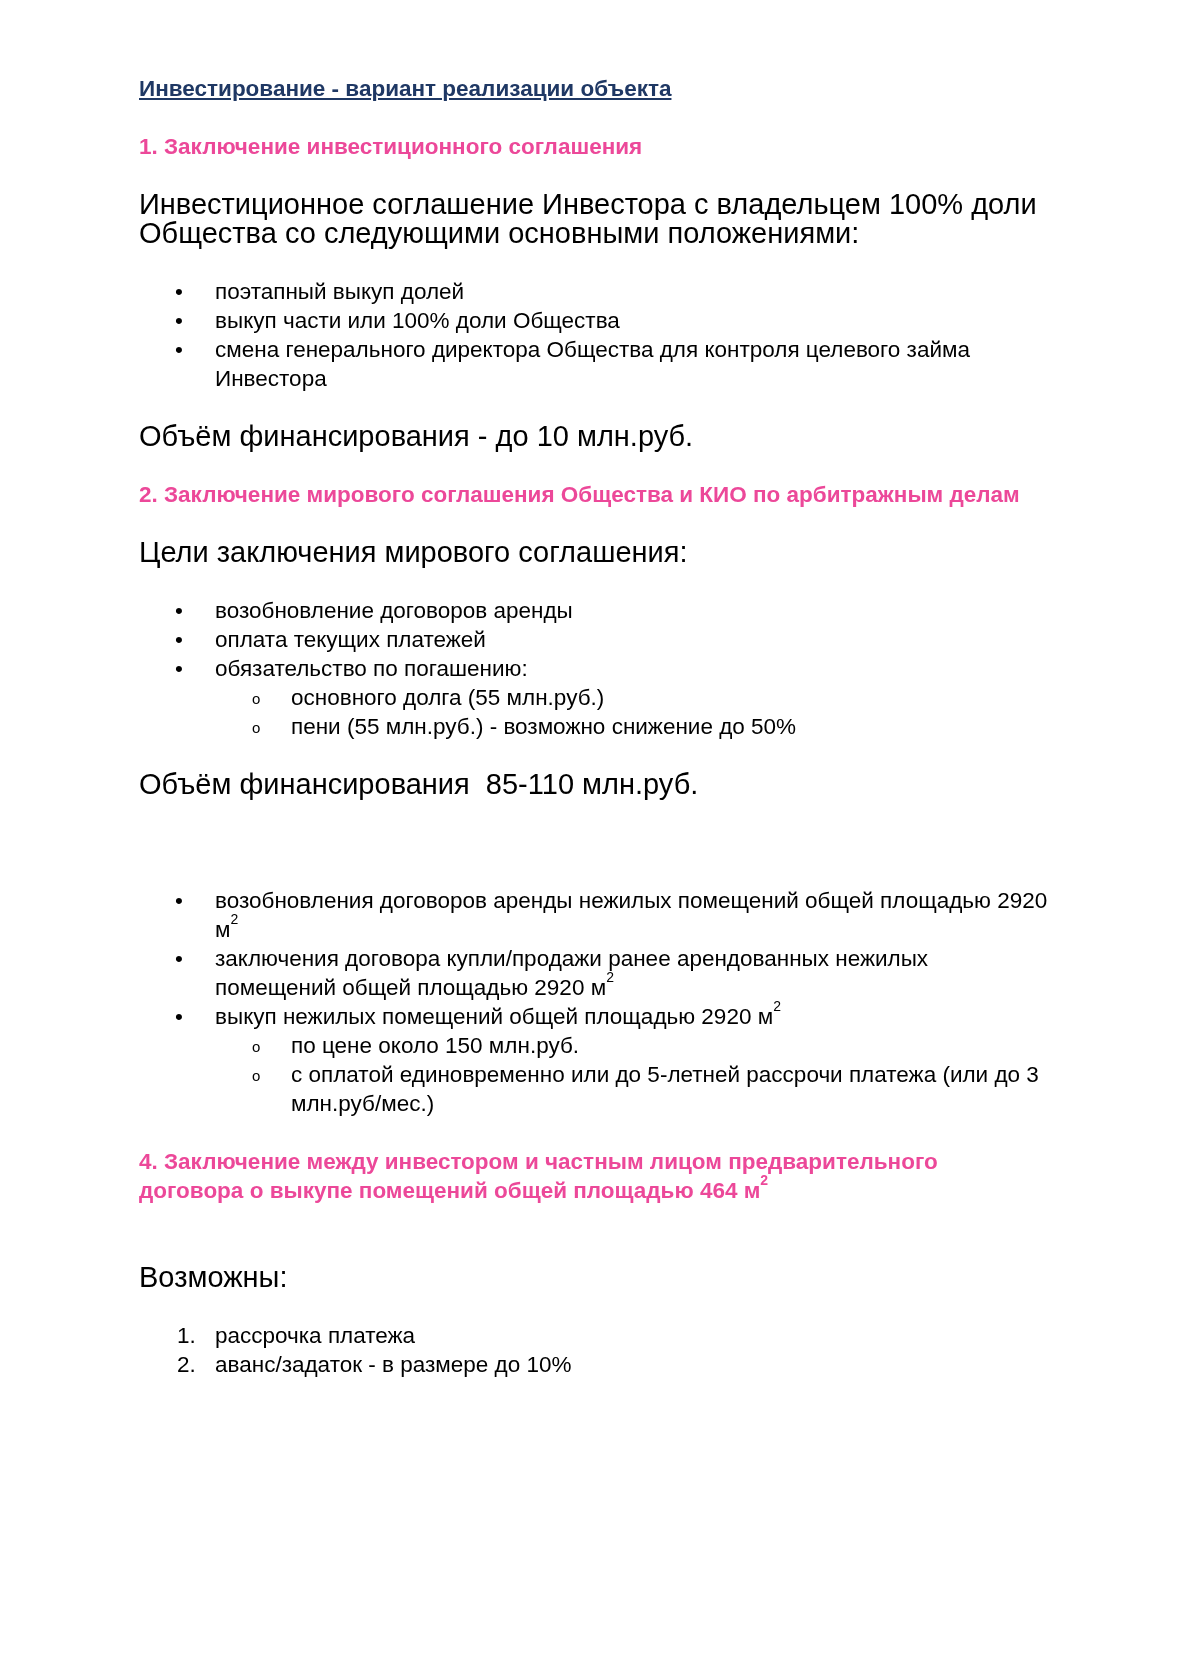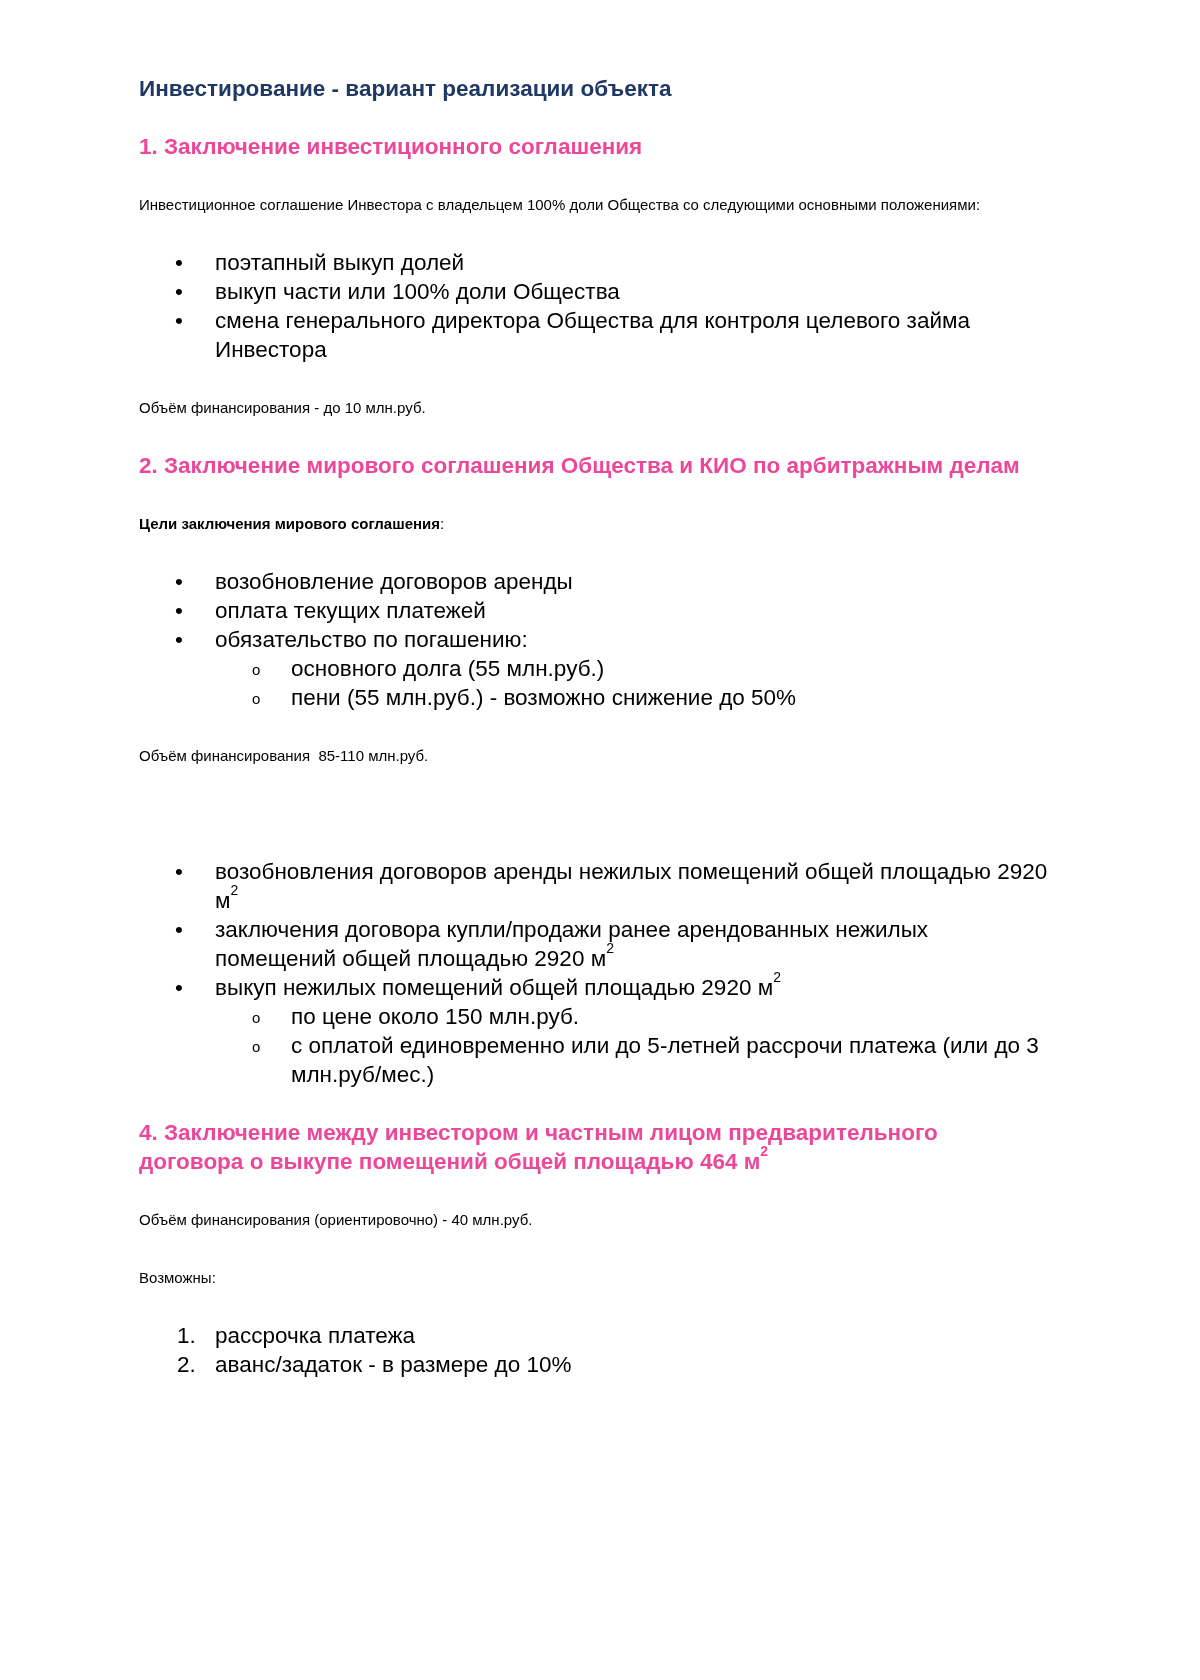--- a/index.html
+++ b/index.html
@@ -1,22 +1,22 @@
 <!DOCTYPE html>
 <html><head>
 <meta charset="utf-8">
 <style>
   html, body { margin: 0; padding: 0; background: #ffffff; }
   body { width: 1200px; height: 1680px; position: relative; overflow: hidden;
          font-family: "Liberation Sans", sans-serif; color: #000; }
   .page { position: absolute; left: 139px; top: 74px; width: 990px; }
-  .p { font-size: 15px; line-height: 29px; margin: 0; }
-  .title { font-weight: bold; color: #1f3864; font-size: 22.5px; line-height: 29px; margin: 0; }
+  .p { font-size: 29px; line-height: 29px; margin: 0; }
+  .title { font-weight: bold; color: #1f3864; font-size: 22.5px; line-height: 29px; margin: 0; text-decoration: underline; }
   .h { font-weight: bold; color: #ec4899; font-size: 22.5px; line-height: 29px; margin: 0; }
-  .b { font-weight: bold; }
+  .b { font-weight: normal; }
   .gap { height: 29px; }
   ul, ol { margin: 0; padding: 0; list-style: none; }
   li { position: relative; font-size: 22.5px; line-height: 29px; }
   .l1 { padding-left: 76px; }
   .l1 .mk { position: absolute; left: 36px; top: 0; }
   .l2 { padding-left: 152px; }
   .l2 .mk { position: absolute; left: 113px; top: 1px; font-size: 15px; }
   .ol1 { padding-left: 76px; }
   .ol1 .mk { position: absolute; left: 38px; top: 0; }
   sup { font-size: 14px; line-height: 0; vertical-align: 0.9em; }
@@ -63,21 +63,20 @@
     <li class="l1" style="width:840px"><span class="mk">•</span><span>возобновления договоров аренды нежилых помещений общей площадью 2920 м</span><sup>2</sup></li>
     <li class="l1" style="width:800px"><span class="mk">•</span><span>заключения договора купли/продажи ранее арендованных нежилых помещений общей площадью 2920 м</span><sup>2</sup></li>
     <li class="l1"><span class="mk">•</span><span>выкуп нежилых помещений общей площадью 2920 м</span><sup>2</sup></li>
     <li class="l2"><span class="mk">o</span><span>по цене около 150 млн.руб.</span></li>
     <li class="l2" style="width:830px"><span class="mk">o</span><span>с оплатой единовременно или до 5-летней рассрочи платежа (или до 3 млн.руб/мес.)</span></li>
   </ul>
   <div class="gap"></div>
 
   <p class="h" style="width:900px"><span>4. Заключение между инвестором и частным лицом предварительного договора о выкупе помещений общей площадью 464 м</span><sup>2</sup></p>
   <div class="gap"></div>
-  <p class="p">Объём финансирования (ориентировочно) - 40 млн.руб.</p>
   <div class="gap"></div>
   <p class="p">Возможны:</p>
   <div class="gap"></div>
   <ol>
     <li class="ol1"><span class="mk">1.</span><span>рассрочка платежа</span></li>
     <li class="ol1"><span class="mk">2.</span><span>аванс/задаток - в размере до 10%</span></li>
   </ol>
 </div>
 
 </body></html>

